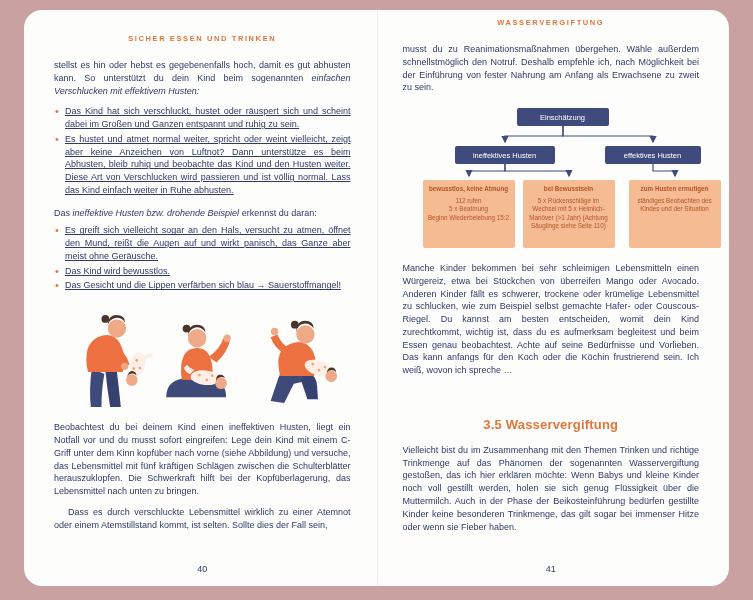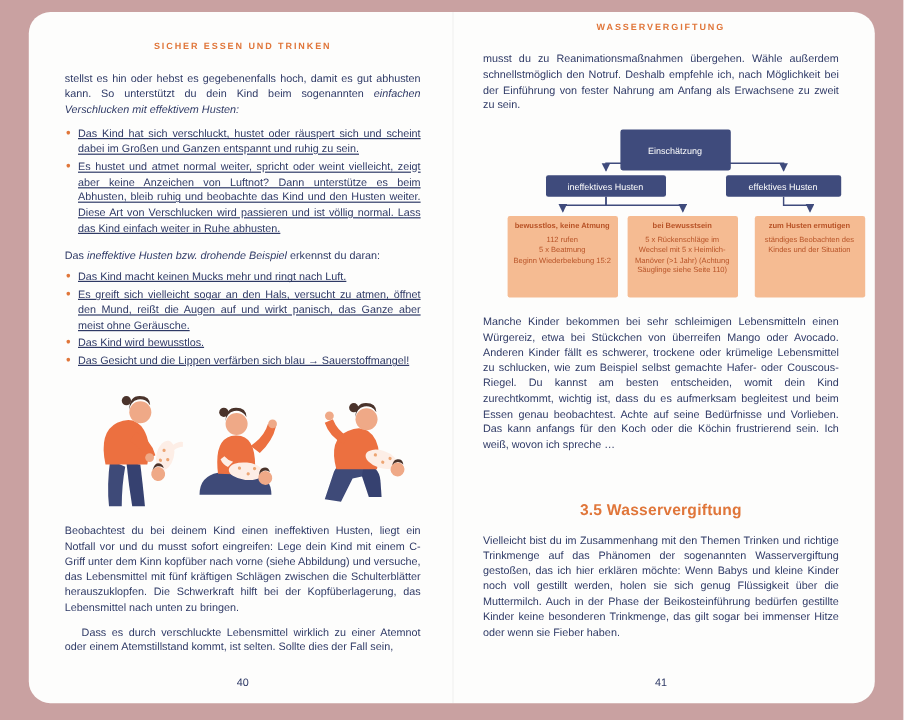--- a/index.html
+++ b/index.html
@@ -27,21 +27,21 @@
                    margin:32px 0 12px;letter-spacing:0.2px;}
   
   .flowchart{position:relative;width:318px;height:142px;margin:6px auto 12px;}
   .fc-box{position:absolute;box-sizing:border-box;display:flex;flex-direction:column;align-items:center;
           justify-content:center;text-align:center;border-radius:2px;}
   .fc-navy{background:var(--chart_navy,#3f4b7c);color:#fff;font-size:7.5px;}
   .fc-peach{background:var(--chart_peach,#f5bb92);color:var(--chart_text,#b85327);font-size:6.3px;
             line-height:1.35;padding:5px 4px;justify-content:flex-start;}
   .fc-title{font-weight:700;margin-bottom:3px;}
   .fc-body{white-space:pre-line;}
-  #fc-root{left:114px;top:0;width:92px;height:34px;}
+  #fc-root{left:114px;top:0;width:92px;height:18px;}
   #fc-branch-left{left:52px;top:38px;width:100px;height:18px;}
   #fc-branch-right{left:202px;top:38px;width:96px;height:18px;}
   #fc-leaf1{left:20px;top:72px;width:92px;height:68px;}
   #fc-leaf2{left:120px;top:72px;width:92px;height:68px;}
   #fc-leaf3{left:226px;top:72px;width:92px;height:68px;}
   .fc-arrows{position:absolute;inset:0;pointer-events:none;}
 </style>
 </head>
 <body>
 
@@ -54,21 +54,20 @@
       <p class="body"><span>stellst es hin oder hebst es gegebenenfalls hoch, damit es gut abhusten kann. So unterstützt du dein Kind beim sogenannten </span><em>einfachen Verschlucken mit effektivem Husten:</em></p>
 
       <ul class="bullets">
         <li>Das Kind hat sich verschluckt, hustet oder räuspert sich und scheint dabei im Großen und Ganzen entspannt und ruhig zu sein.</li>
         <li>Es hustet und atmet normal weiter, spricht oder weint vielleicht, zeigt aber keine Anzeichen von Luftnot? Dann unterstütze es beim Abhusten, bleib ruhig und beobachte das Kind und den Husten weiter. Diese Art von Verschlucken wird passieren und ist völlig normal. Lass das Kind einfach weiter in Ruhe abhusten.</li>
       </ul>
 
       <p class="body" style="margin-bottom:5px;"><span>Das </span><em>ineffektive Husten bzw. drohende Beispiel</em><span> erkennst du daran:</span></p>
 
       <ul class="bullets">
-        <li>Das Kind macht keinen Mucks mehr und ringt nach Luft.</li>
         <li>Es greift sich vielleicht sogar an den Hals, versucht zu atmen, öffnet den Mund, reißt die Augen auf und wirkt panisch, das Ganze aber meist ohne Geräusche.</li>
         <li>Das Kind wird bewusstlos.</li>
         <li>Das Gesicht und die Lippen verfärben sich blau → Sauerstoffmangel!</li>
       </ul>
 
       <div class="figure-wrap">
         <svg width="290" height="101" viewBox="0 0 300 104">
 
           <g transform="translate(2,4)">
             <path d="M34,56 q-3,22 -1,40 h11 q0,-18 3,-34 z" fill="#3e4a78"></path>

